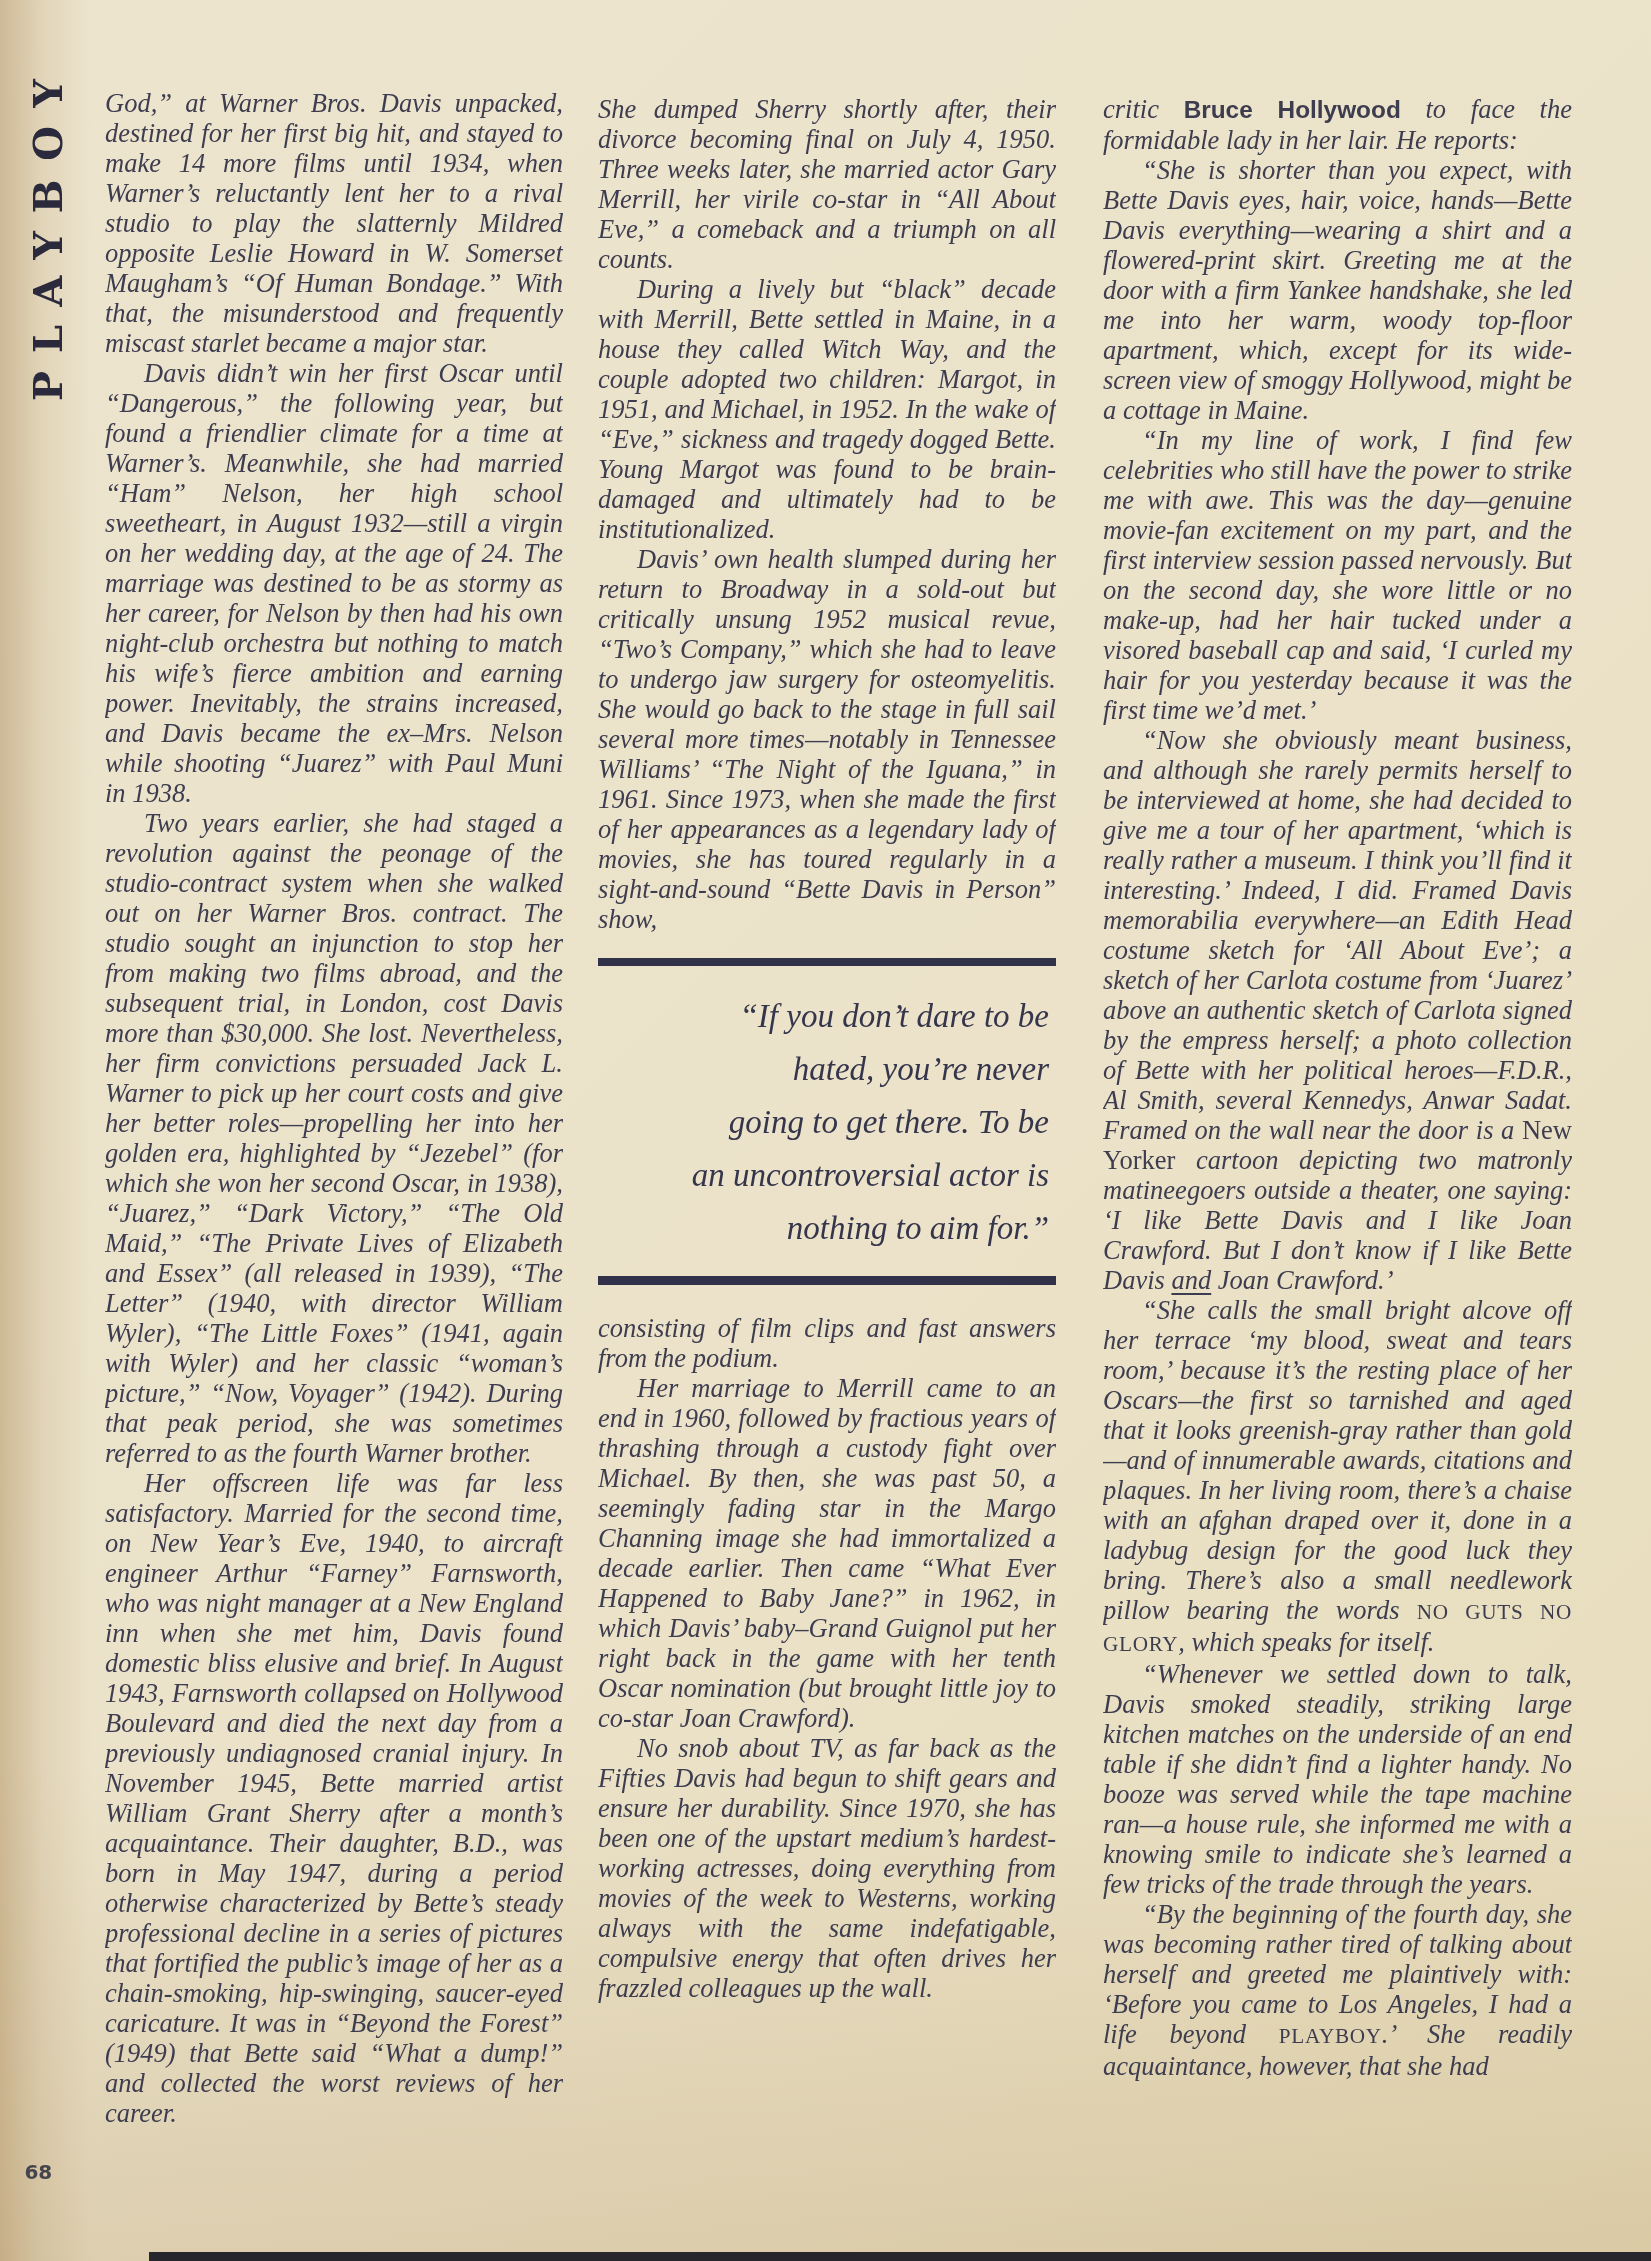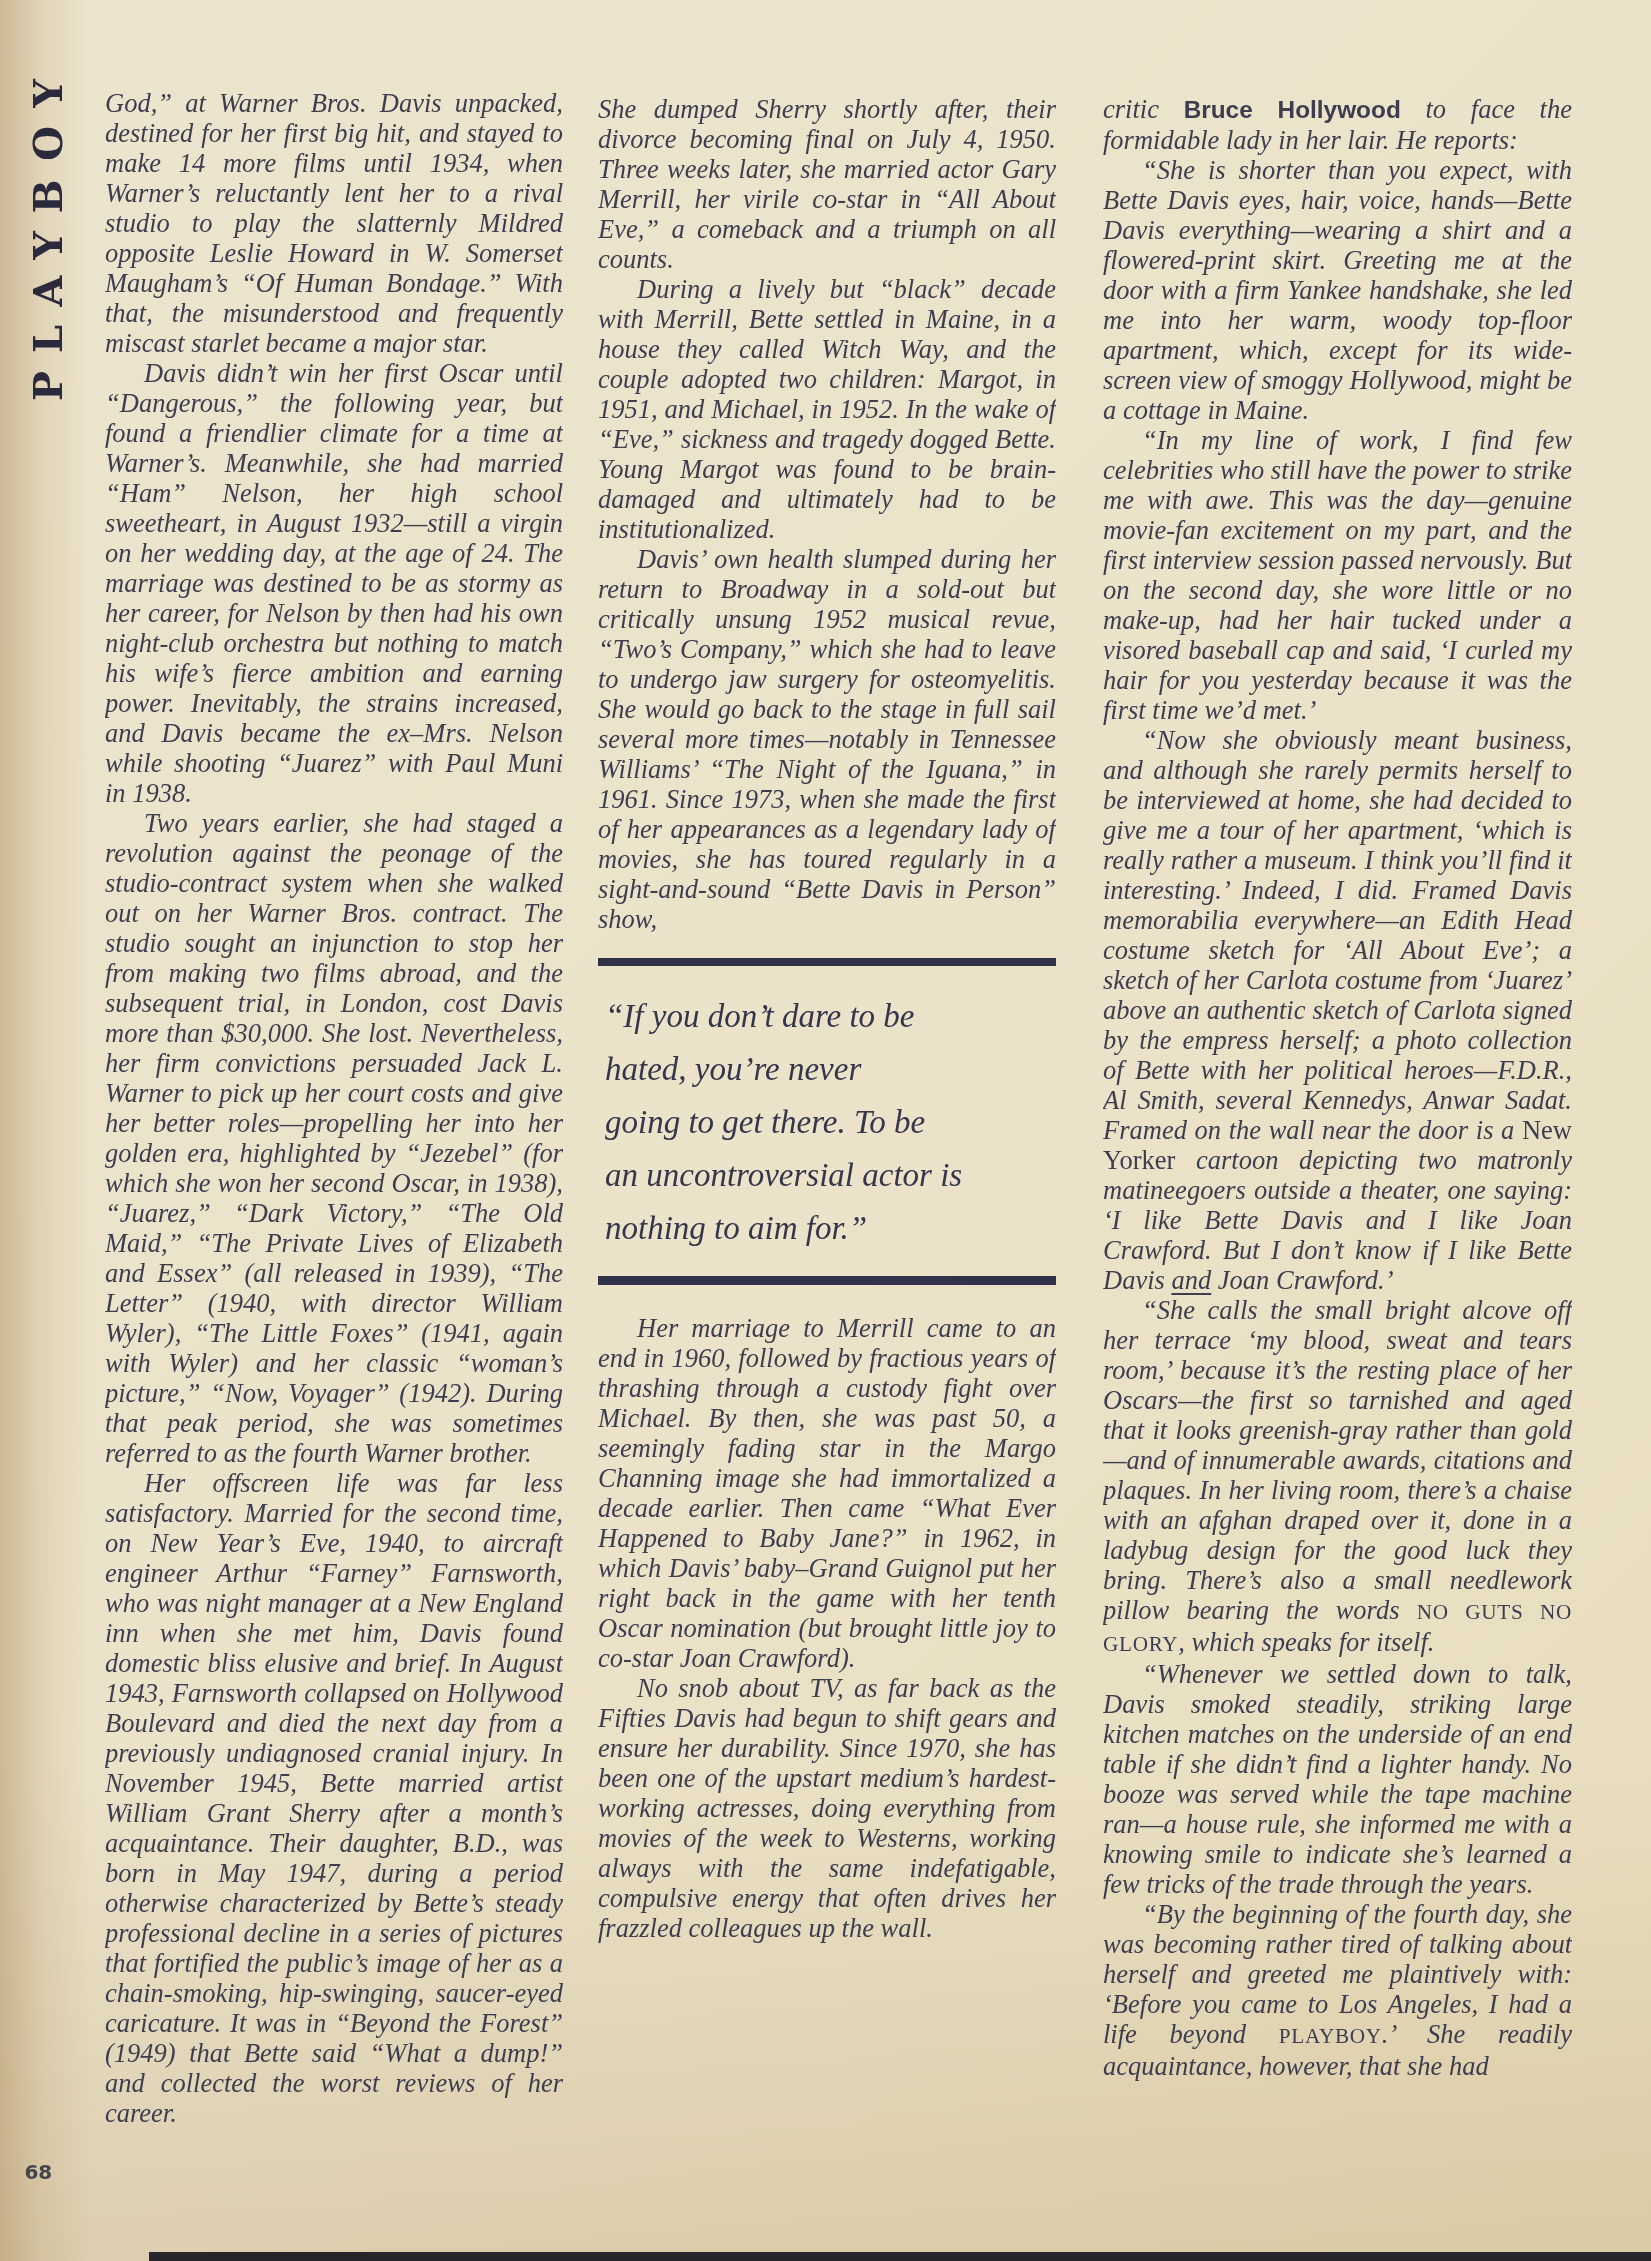--- a/index.html
+++ b/index.html
@@ -32,21 +32,21 @@
   .col3 { left: 1103px; top: 94px; width: 469px; height: 2122px; overflow: hidden; }
   p.para { margin: 0; padding: 0; }
   p.para.indent { text-indent: 39px; }
   .seg-sc  { font-style: normal; font-size: 0.80em; letter-spacing: 0.7px; }
   .seg-bold{ font-style: normal; font-family: "Liberation Sans", sans-serif; font-weight: 700; font-size: 0.92em; }
   .seg-rm  { font-style: normal; }
   .seg-u   { text-decoration: underline; text-underline-offset: 3.5px; }
   .pq { margin: 24px 0 28px 0; }
   .pq-rule { height: 8.4px; background: #31314a; }
   .pq-text {
-    margin: 24px 7px 21px 7px; text-align: left;
+    margin: 24px 7px 21px 7px; text-align: right;
     font-size: 33px; line-height: 53px; color: #35354b;
     white-space: pre-line; font-style: italic;
   }
   .folio {
     position: absolute; left: 24.4px; top: 2160px;
     font-family: "DejaVu Sans", sans-serif; font-weight: 700;
     font-size: 20px; color: #45454e; font-style: normal;
   }
   .bottom-bar {
     position: absolute; left: 149px; right: 0; bottom: 0; height: 9px;
@@ -76,20 +76,21 @@
     <div class="pq">
       <div class="pq-rule"></div>
       <div class="pq-text">“If you don’t dare to be
 hated, you’re never
 going to get there. To be
 an uncontroversial actor is
 nothing to aim for.”</div>
       <div class="pq-rule"></div>
     </div>
     <div>
+        <p class="para"><span>consisting of film clips and fast answers from the podium.</span></p>
         <p class="para indent"><span>Her marriage to Merrill came to an end in 1960, followed by fractious years of thrashing through a custody fight over Michael. By then, she was past 50, a seemingly fading star in the Margo Channing image she had immortalized a decade earlier. Then came “What Ever Happened to Baby Jane?” in 1962, in which Davis’ baby–Grand Guignol put her right back in the game with her tenth Oscar nomination (but brought little joy to co-star Joan Crawford).</span></p>
         <p class="para indent"><span>No snob about TV, as far back as the Fifties Davis had begun to shift gears and ensure her durability. Since 1970, she has been one of the upstart medium’s hardest-working actresses, doing everything from movies of the week to Westerns, working always with the same indefatigable, compulsive energy that often drives her frazzled colleagues up the wall.</span></p>
       </div>
   </div>
 
   <div class="col col3">
       <p class="para"><span>critic </span><span class="seg-bold">Bruce Hollywood</span><span> to face the formidable lady in her lair. He reports:</span></p>
       <p class="para indent"><span>“She is shorter than you expect, with Bette Davis eyes, hair, voice, hands—Bette Davis everything—wearing a shirt and a flowered-print skirt. Greeting me at the door with a firm Yankee handshake, she led me into her warm, woody top-floor apartment, which, except for its wide-screen view of smoggy Hollywood, might be a cottage in Maine.</span></p>
       <p class="para indent"><span>“In my line of work, I find few celebrities who still have the power to strike me with awe. This was the day—genuine movie-fan excitement on my part, and the first interview session passed nervously. But on the second day, she wore little or no make-up, had her hair tucked under a visored baseball cap and said, ‘I curled my hair for you yesterday because it was the first time we’d met.’</span></p>
       <p class="para indent"><span>“Now she obviously meant business, and although she rarely permits herself to be interviewed at home, she had decided to give me a tour of her apartment, ‘which is really rather a museum. I think you’ll find it interesting.’ Indeed, I did. Framed Davis memorabilia everywhere—an Edith Head costume sketch for ‘All About Eve’; a sketch of her Carlota costume from ‘Juarez’ above an authentic sketch of Carlota signed by the empress herself; a photo collection of Bette with her political heroes—F.D.R., Al Smith, several Kennedys, Anwar Sadat. Framed on the wall near the door is a </span><span class="seg-rm">New Yorker</span><span> cartoon depicting two matronly matineegoers outside a theater, one saying: ‘I like Bette Davis and I like Joan Crawford. But I don’t know if I like Bette Davis </span><span class="seg-u">and</span><span> Joan Crawford.’</span></p>

